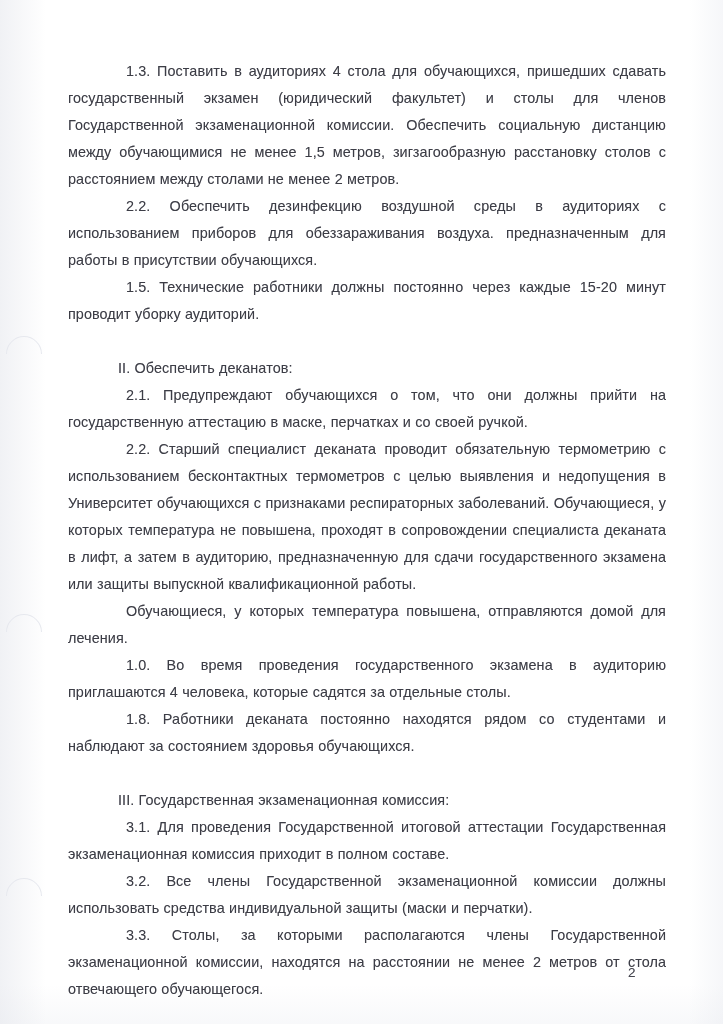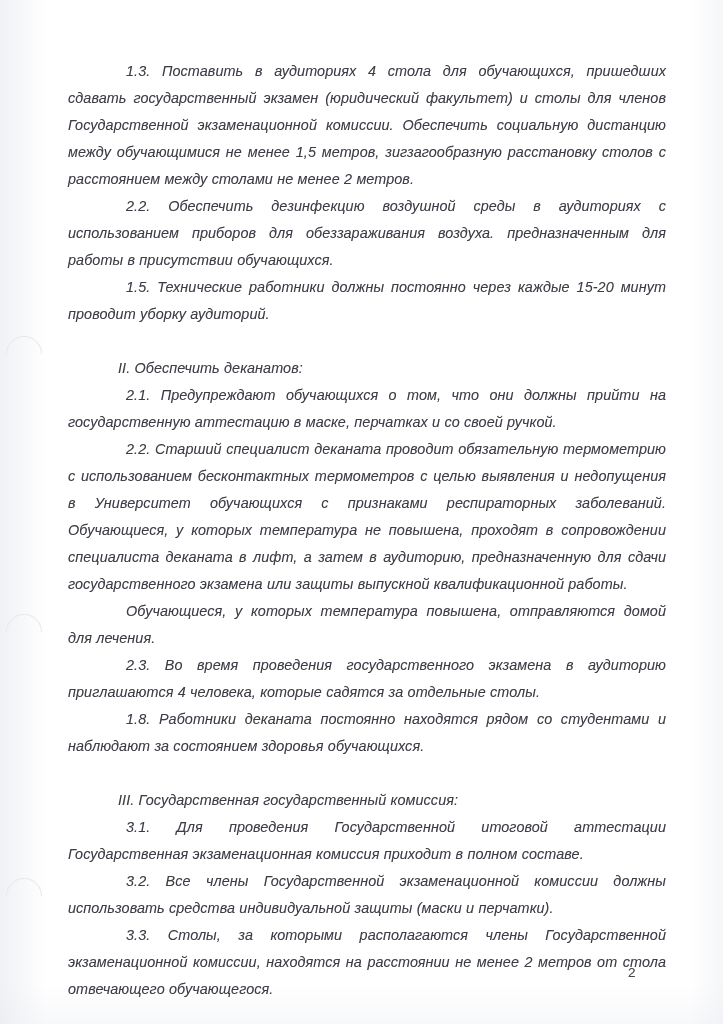--- a/index.html
+++ b/index.html
@@ -36,21 +36,20 @@
     border-bottom-color: transparent;
     transform: rotate(45deg);
     pointer-events: none;
   }
 
   .text-block {
     position: absolute;
     left: 68px;
     top: 58px;
     width: 598px;
-    font-style: italic;
   }
 
   p.para {
     margin: 0;
     padding: 0;
     color: #3c3d46;
     font-size: 14.4px;
     line-height: 27px;
     text-align: justify;
     text-indent: 58px;
@@ -93,25 +92,25 @@
     <p class="para">1.5. Технические работники должны постоянно через каждые 15-20 минут проводит уборку аудиторий.</p>
 
     <p class="para section-head">II. Обеспечить деканатов:</p>
 
     <p class="para">2.1. Предупреждают обучающихся о том, что они должны прийти на государственную аттестацию в маске, перчатках и со своей ручкой.</p>
 
     <p class="para">2.2. Старший специалист деканата проводит обязательную термометрию с использованием бесконтактных термометров с целью выявления и недопущения в Университет обучающихся с признаками респираторных заболеваний. Обучающиеся, у которых температура не повышена, проходят в сопровождении специалиста деканата в лифт, а затем в аудиторию, предназначенную для сдачи государственного экзамена или защиты выпускной квалификационной работы.</p>
 
     <p class="para">Обучающиеся, у которых температура повышена, отправляются домой для лечения.</p>
 
-    <p class="para">2.3.  Во время проведения государственного экзамена в аудиторию приглашаются 4 человека, которые садятся за отдельные столы.</p>
+    <p class="para">1.0.  Во время проведения государственного экзамена в аудиторию приглашаются 4 человека, которые садятся за отдельные столы.</p>
 
     <p class="para">1.8. Работники деканата постоянно находятся рядом со студентами и наблюдают за состоянием здоровья обучающихся.</p>
 
-    <p class="para section-head">III. Государственная государственный комиссия:</p>
+    <p class="para section-head">III. Государственная экзаменационная комиссия:</p>
 
     <p class="para">3.1. Для проведения Государственной итоговой аттестации Государственная экзаменационная комиссия приходит в полном составе.</p>
 
     <p class="para">3.2. Все члены Государственной экзаменационной комиссии должны использовать средства индивидуальной защиты (маски и перчатки).</p>
 
     <p class="para">3.3. Столы, за которыми располагаются члены Государственной экзаменационной комиссии, находятся на расстоянии не менее 2 метров от стола отвечающего обучающегося.</p>
 
   </div>
 
   <div class="page-number">2</div>

